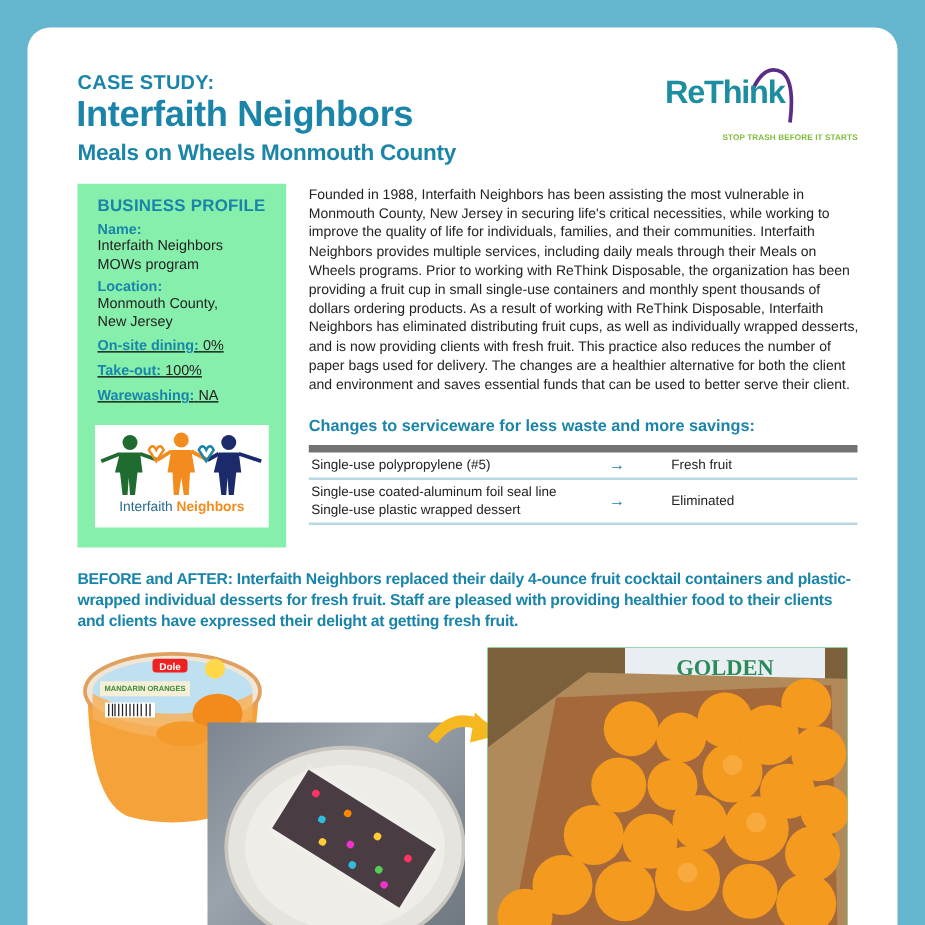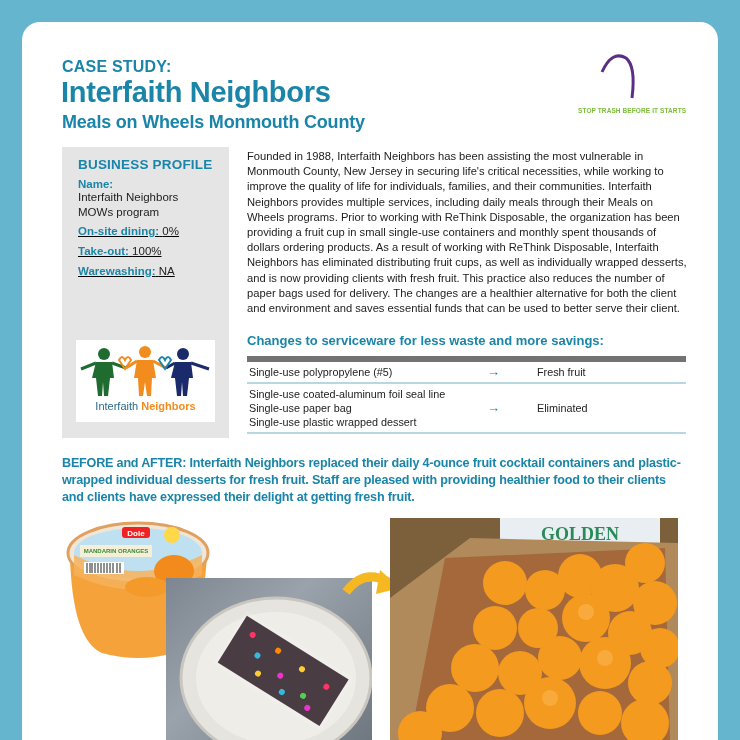--- a/index.html
+++ b/index.html
@@ -10,21 +10,21 @@
   .eyebrow { position: absolute; left: 62px; top: 58px; font-size: 16px; font-weight: bold; letter-spacing: 0.2px; }
   .title { position: absolute; left: 61px; top: 76px; font-size: 29px; font-weight: bold; letter-spacing: -0.3px; }
   .subtitle { position: absolute; left: 62px; top: 112px; font-size: 18px; font-weight: bold; letter-spacing: -0.2px; }
 
   .logo { position: absolute; left: 528px; top: 50px; width: 160px; height: 70px; }
   .logo .rethink { position: absolute; left: 4px; top: 8px; font-size: 26px; font-weight: bold; color: #1d8ea0; letter-spacing: -1px; }
   .logo .disposable { position: absolute; left: 4px; top: 30px; font-size: 26px; font-weight: bold; color: #5b2d86; letter-spacing: -1px; }
   .logo .tagline { position: absolute; left: 50px; top: 57px; font-size: 6.5px; font-weight: bold; color: #7cbc3a; letter-spacing: 0.1px; white-space: nowrap; }
   .logo svg { position: absolute; left: 70px; top: 0; }
 
-  .profile { position: absolute; left: 62px; top: 147px; width: 167px; height: 291px; background: #e5e5e5; padding: 10px 16px; }
+  .profile { position: absolute; left: 62px; top: 147px; width: 167px; height: 291px; background: #86efac; padding: 10px 16px; }
   .profile h3 { font-size: 13.5px; font-weight: bold; color: #1a85a8; margin-bottom: 6px; letter-spacing: 0.2px; }
   .profile .lbl { font-size: 11.5px; font-weight: bold; color: #1a85a8; }
   .profile .val { font-size: 11.5px; color: #222; line-height: 15px; }
   .profile .row { margin-bottom: 4px; }
   .profile .inline { margin-bottom: 5px; font-size: 11.5px; text-decoration: underline; }
   .partner-logo { position: absolute; left: 14px; top: 193px; width: 139px; height: 82px; background: #fff; }
   .partner-logo .pname { position: absolute; left: 0; width: 100%; text-align: center; top: 60px; font-size: 11px; }
   .pname .a { color: #2a6a8a; }
   .pname .b { color: #f28c1e; font-weight: bold; }
 
@@ -50,29 +50,35 @@
 <div class="card"></div>
 
 <div class="eyebrow teal">CASE STUDY:</div>
 <div class="title teal">Interfaith Neighbors</div>
 <div class="subtitle teal">Meals on Wheels Monmouth County</div>
 
 <div class="logo">
   <svg width="40" height="50" viewBox="0 0 40 50">
     <path d="M4 22 Q14 0 28 8 Q38 16 34 48" fill="none" stroke="#5b2d86" stroke-width="3"></path>
   </svg>
+  <span class="rethink">ReThink</span>
   <span class="tagline">STOP TRASH BEFORE IT STARTS</span>
 </div>
 
 <div class="profile">
   <h3>BUSINESS PROFILE</h3>
   <div class="row">
     <div class="lbl">Name:</div>
     <div class="val">Interfaith Neighbors</div>
     <div class="val">MOWs program</div>
+  </div>
+  <div class="row">
+    <div class="lbl">Location:</div>
+    <div class="val">Monmouth County,</div>
+    <div class="val">New Jersey</div>
   </div>
   <div class="inline">
     <span class="lbl">On-site dining:</span>
     <span class="val">0%</span>
   </div>
   <div class="inline">
     <span class="lbl">Take-out:</span>
     <span class="val">100%</span>
   </div>
   <div class="inline">
@@ -111,21 +117,20 @@
   <div class="crow">
     <div class="from">
       <div>Single-use polypropylene (#5)</div>
     </div>
     <div class="arrow">→</div>
     <div class="to">Fresh fruit</div>
   </div>
   <div class="crow">
     <div class="from">
       <div>Single-use coated-aluminum foil seal line</div>
-      <div>Single-use paper bag</div>
       <div>Single-use plastic wrapped dessert</div>
     </div>
     <div class="arrow">→</div>
     <div class="to">Eliminated</div>
   </div>
 </div>
 
 <div class="caption">BEFORE and AFTER: Interfaith Neighbors replaced their daily 4-ounce fruit cocktail containers and plastic-wrapped individual desserts for fresh fruit. Staff are pleased with providing healthier food to their clients and clients have expressed their delight at getting fresh fruit.</div>
 
 <div class="photo-cup">

